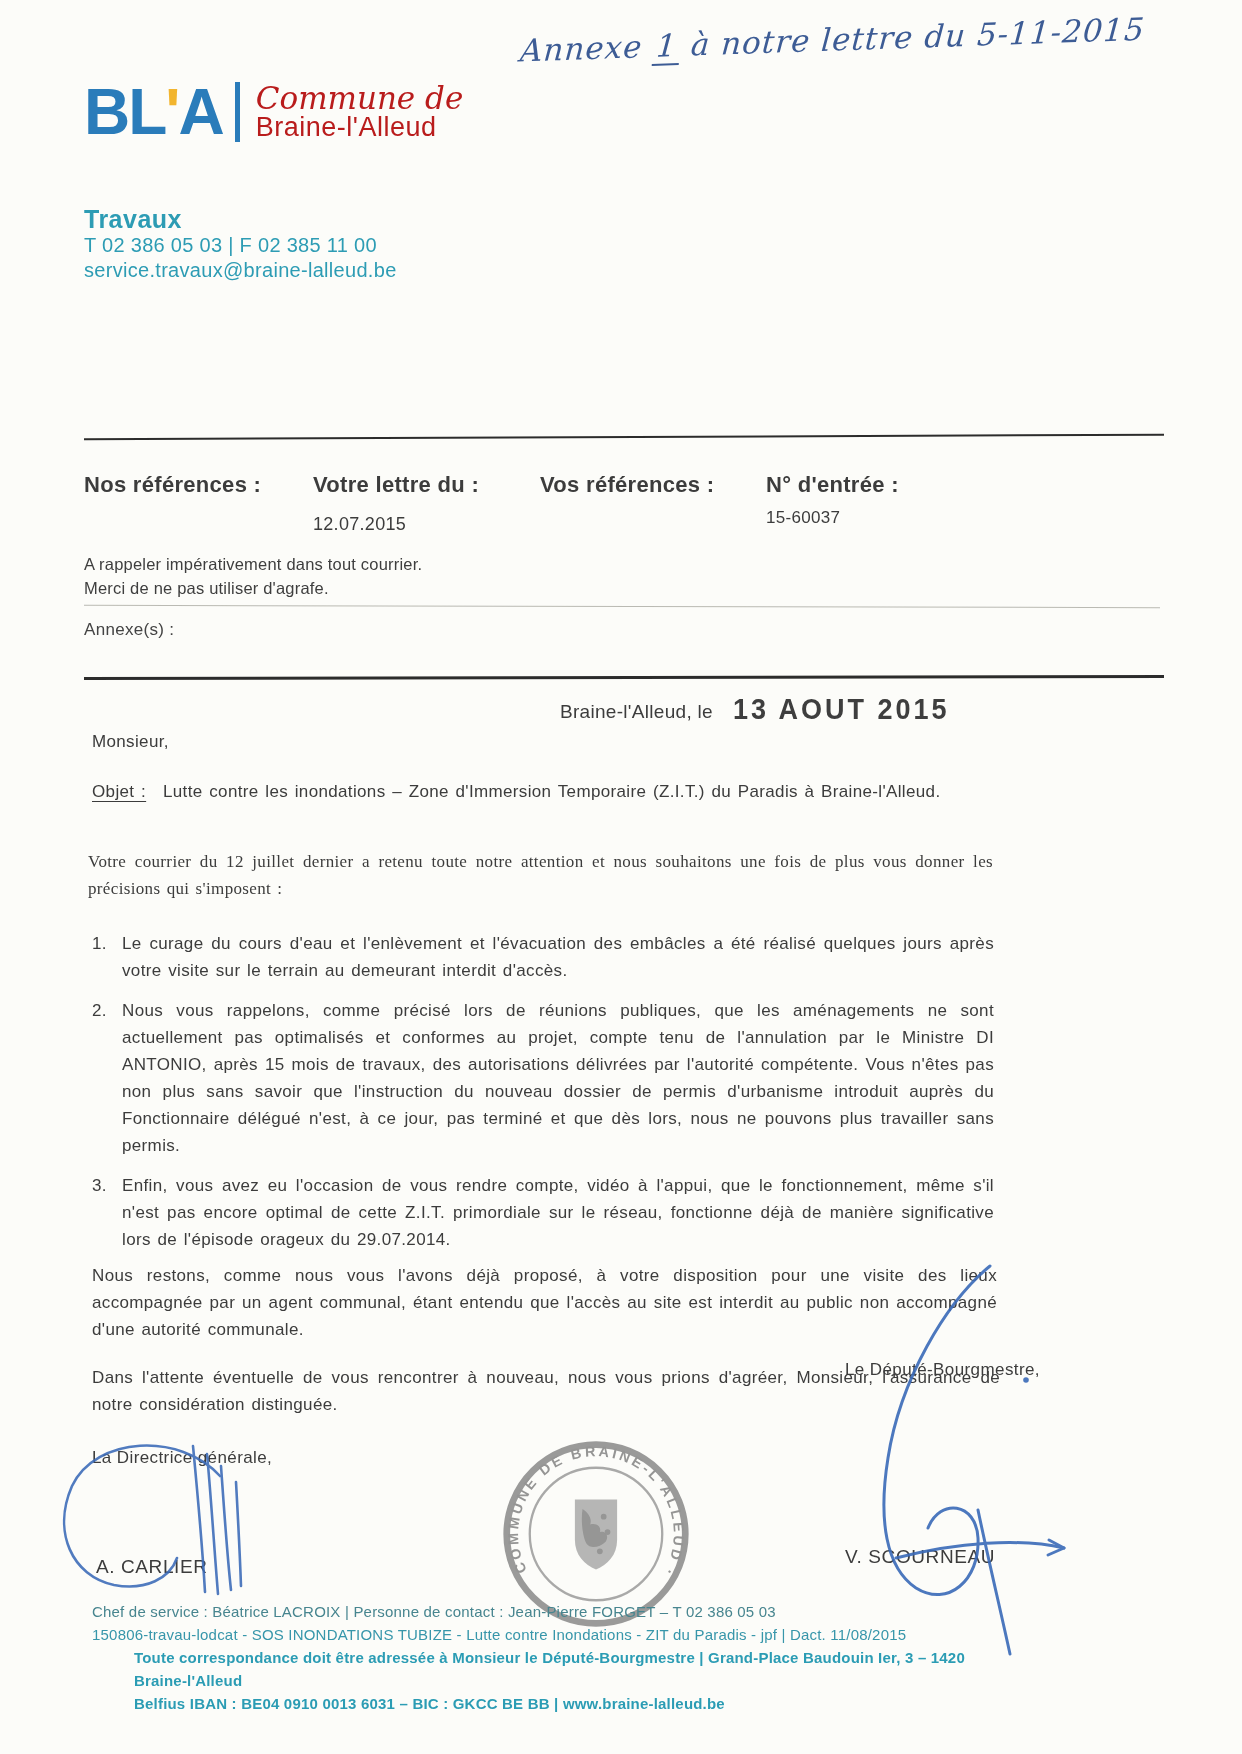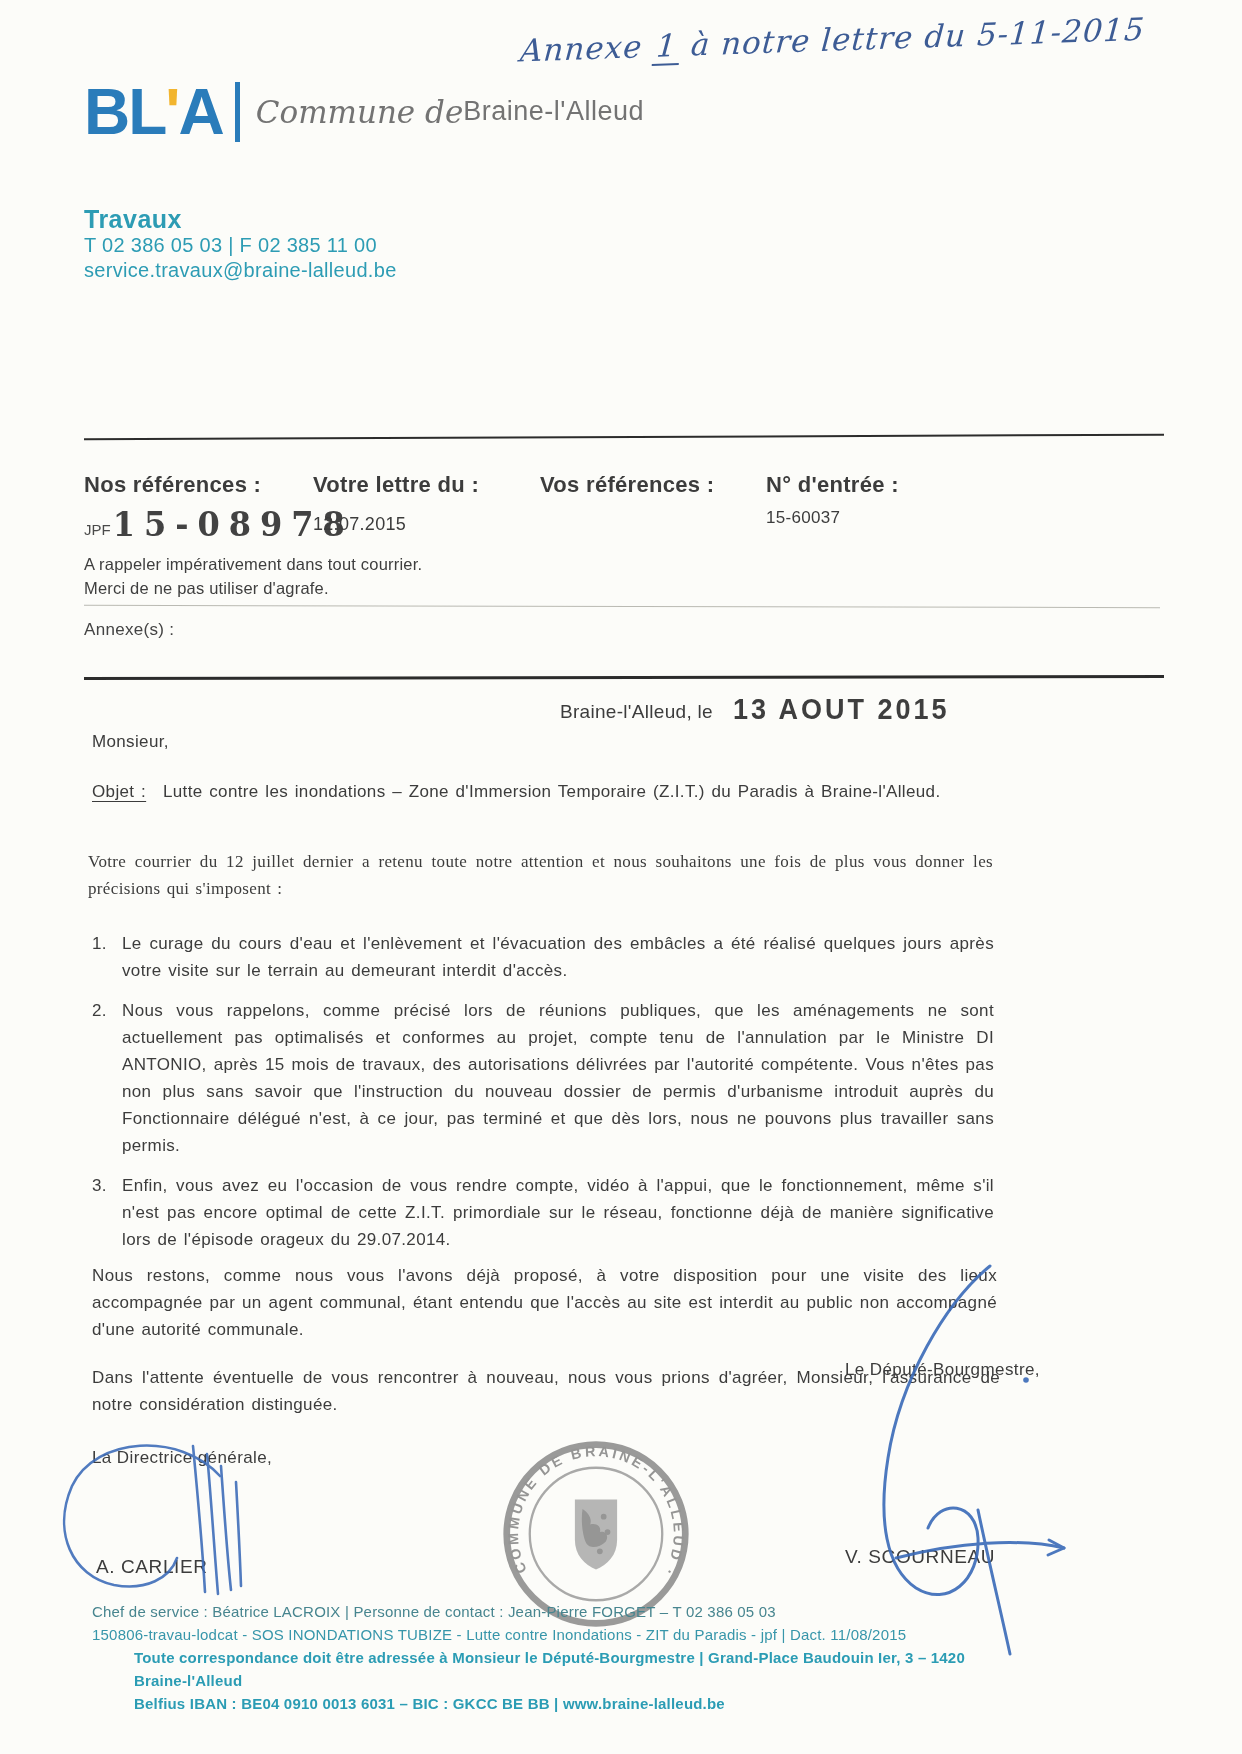--- a/index.html
+++ b/index.html
@@ -15,21 +15,21 @@
     font-family:"DejaVu Serif",serif;font-style:italic;
     font-size:31px;color:#3d5c95;transform:rotate(-2deg) skewX(-6deg);
     white-space:nowrap;letter-spacing:1px;
   }
   .anno-num{border-bottom:2px solid #3d5c95;padding:0 3px;}
   
   .logo{left:84px;top:80px;display:flex;align-items:center;}
   .bla{font-size:64px;font-weight:bold;color:#2a7cba;letter-spacing:-2px;line-height:1;}
   .bla .apos{color:#f2b52f;}
   .logo-bar{width:5px;height:60px;background:#2a7cba;margin:0 16px 0 12px;}
-  .org{display:flex;flex-direction:row;color:#737373;}
+  .org{display:flex;flex-direction:column;color:#b91c1c;}
   .org1{font-family:"DejaVu Serif",serif;font-style:italic;font-size:31px;line-height:30px;}
   .org2{font-size:27px;letter-spacing:0.5px;line-height:28px;}
   
   .dept{left:84px;top:205px;color:#2d9cb4;}
   .dept-name{font-size:25px;font-weight:bold;letter-spacing:0.5px;line-height:28px;}
   .dept-line{font-size:20px;line-height:25px;letter-spacing:0.3px;}
   
   .recipient{left:598px;top:284px;font-size:19px;line-height:28px;letter-spacing:0.3px;}
   .rec-org{font-weight:bold;}
   
@@ -111,24 +111,20 @@
   </div>
 
 
   <div class="abs rule rule-1"></div>
 
   <div class="abs ref-label" style="left:84px;">Nos références :</div>
   <div class="abs ref-label" style="left:313px;">Votre lettre du :</div>
   <div class="abs ref-label" style="left:540px;">Vos références :</div>
   <div class="abs ref-label" style="left:766px;">N° d'entrée :</div>
 
-  <div class="abs ourref">
-    <span class="ourref-prefix">JPF</span>
-    <span class="stamp-digits">15-08978</span>
-  </div>
   <div class="abs ref-val" style="left:313px;top:514px;">12.07.2015</div>
   <div class="abs ref-val" style="left:540px;top:514px;"></div>
   <div class="abs ref-val" style="left:766px;top:508px;font-size:17px;">15-60037</div>
 
   <div class="abs note">
     <div>A rappeler impérativement dans tout courrier.</div>
     <div>Merci de ne pas utiliser d'agrafe.</div>
   </div>
 
   <div class="abs rule-faint"></div>

